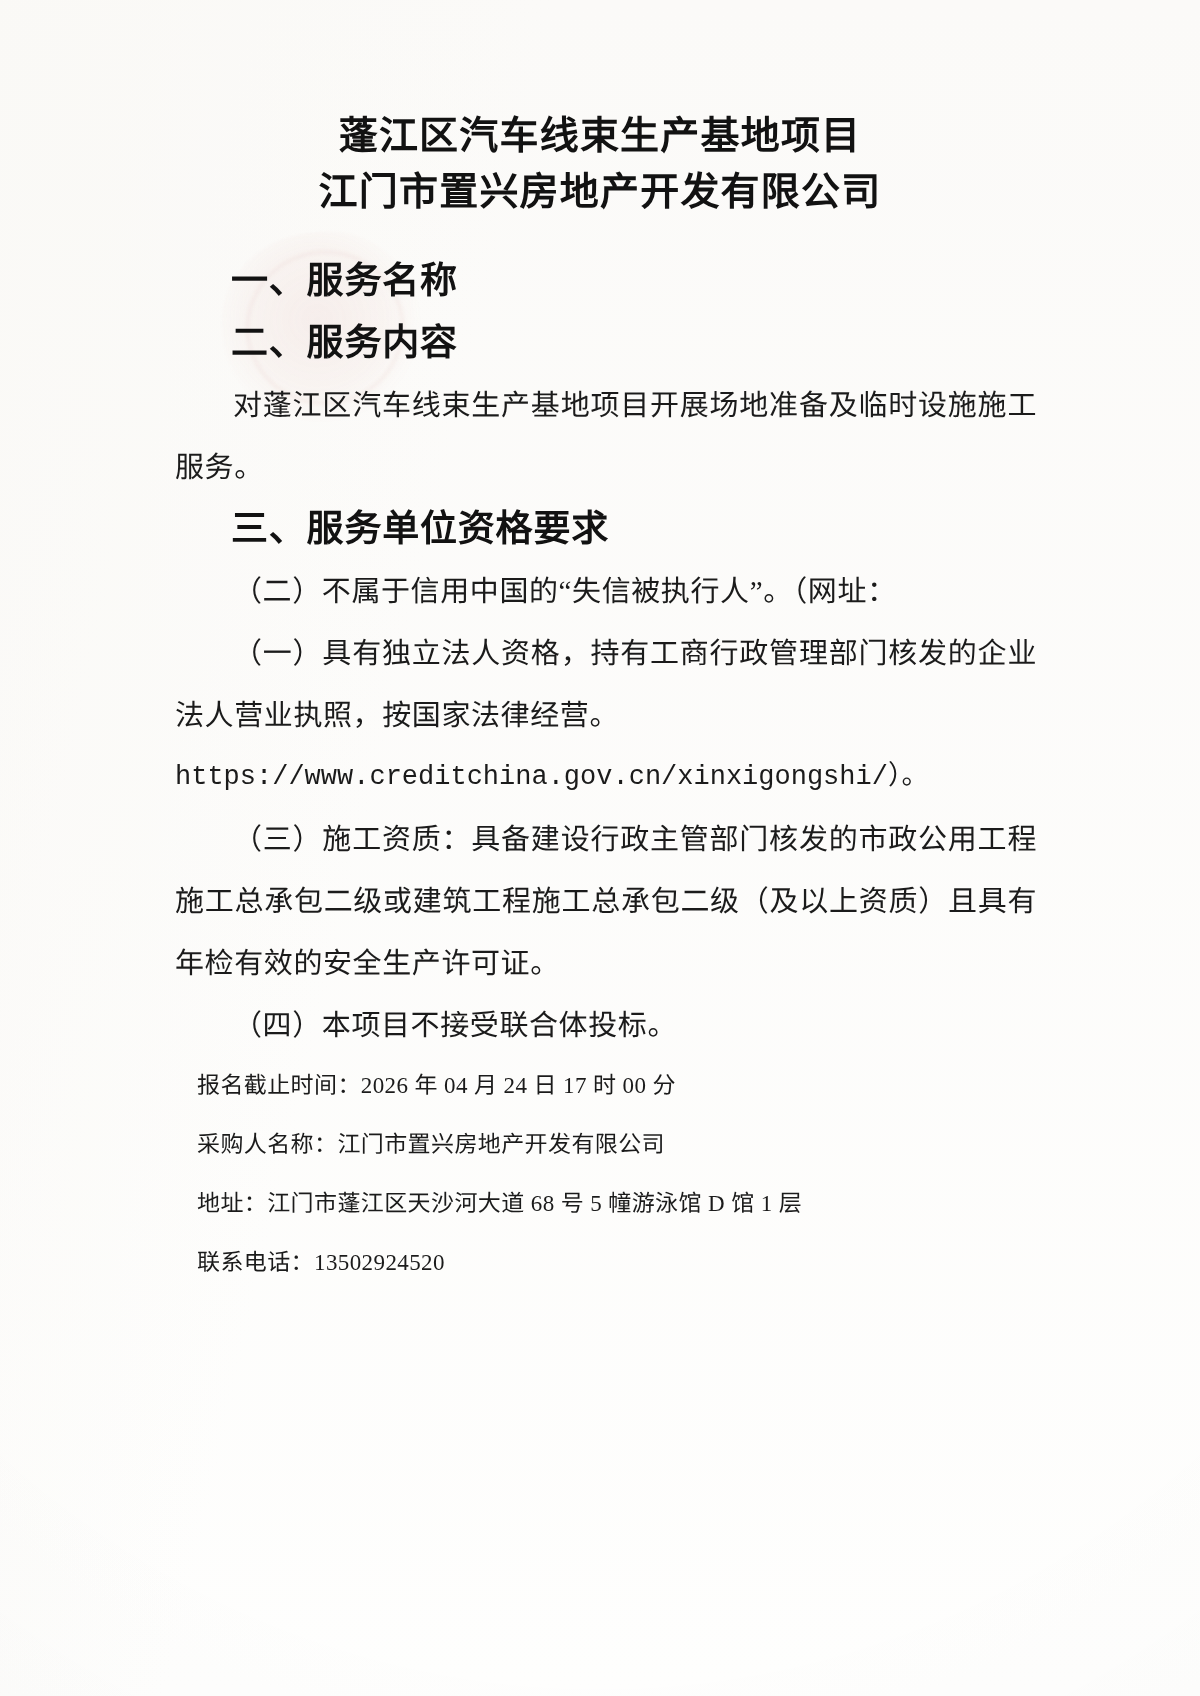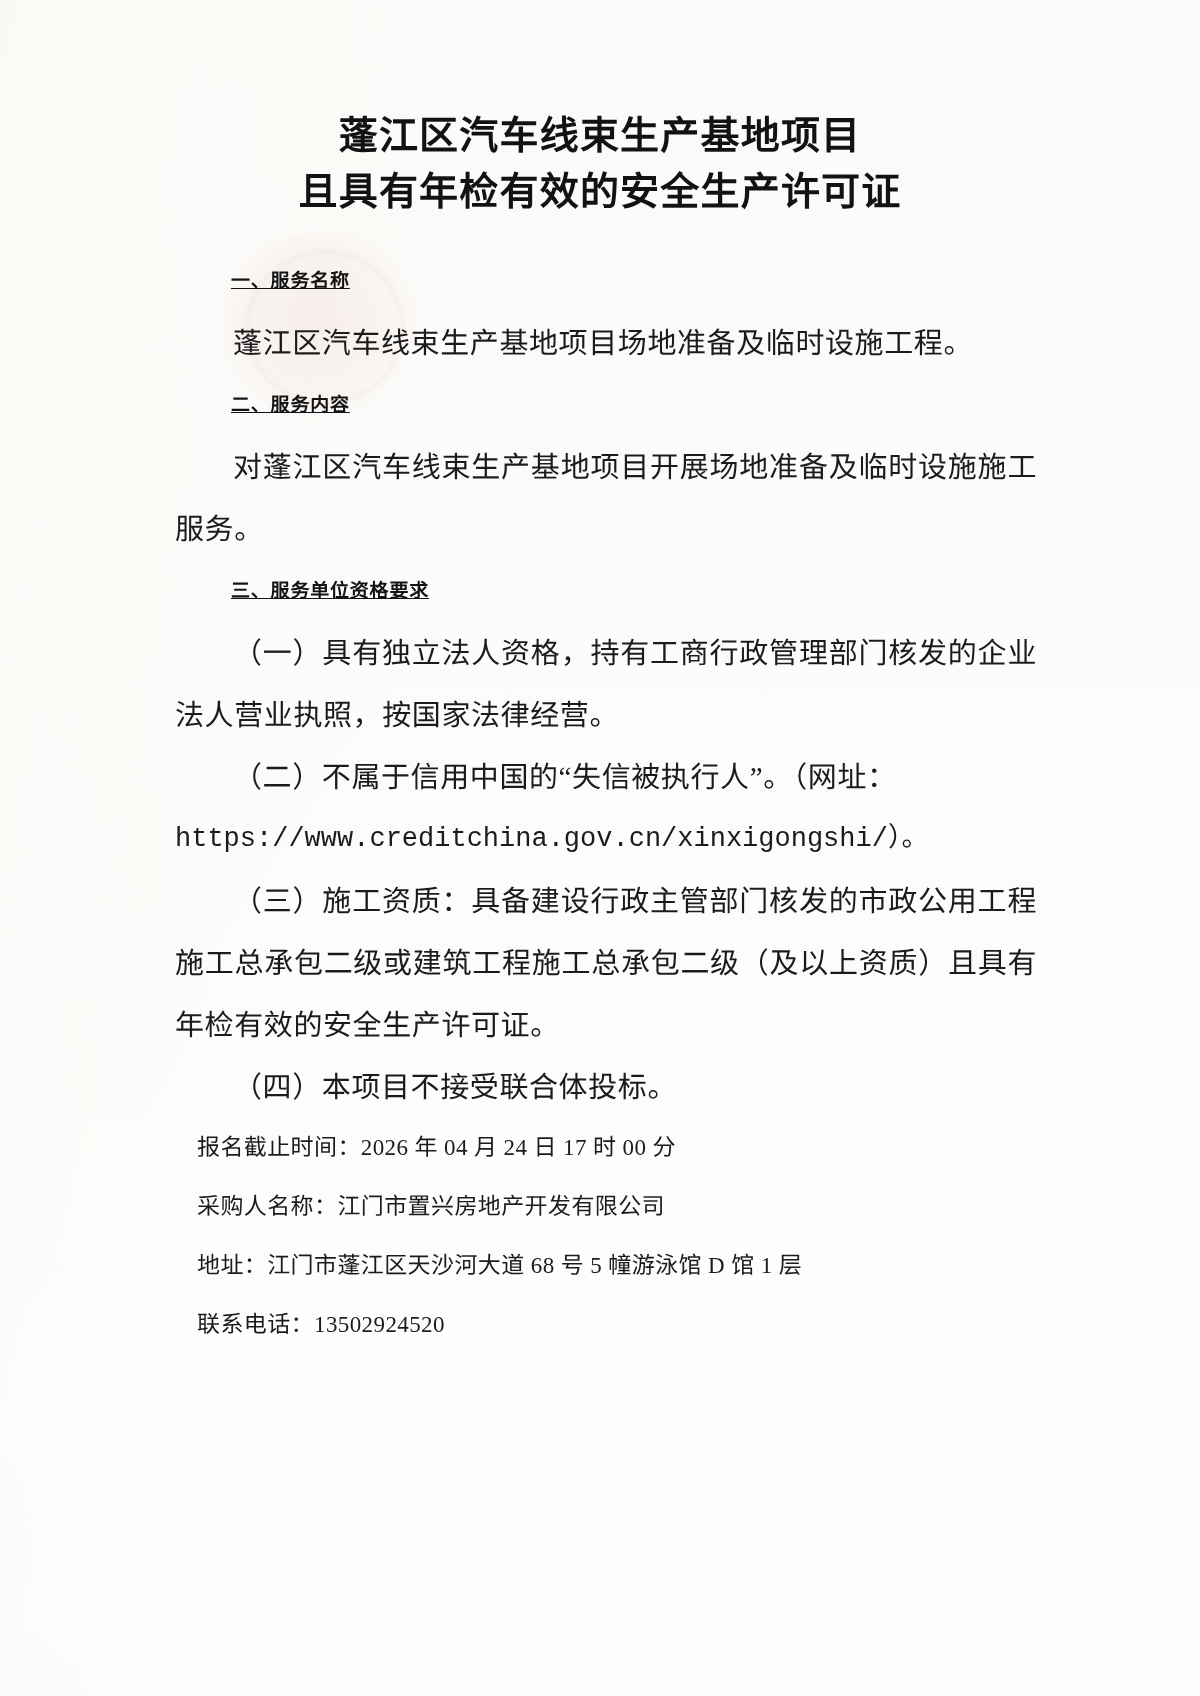--- a/index.html
+++ b/index.html
@@ -78,26 +78,25 @@
   .body-block {
     margin: 0 auto;
     width: 862px;
     padding-left: 12px;
     padding-top: 30px;
   }
 
   .heading {
     font-family: "Liberation Sans", "DejaVu Sans", sans-serif;
     font-weight: bold;
-    font-size: 19px;
+    font-size: 37px;
     line-height: 62px;
     letter-spacing: 0.8px;
     color: #121212;
     padding-left: 56px;
-    text-decoration: underline;
   }
 
   .para {
     font-family: "Liberation Serif", "DejaVu Serif", serif;
     font-size: 29px;
     line-height: 62px;
     letter-spacing: 0.6px;
     color: #1b1b1b;
     text-align: justify;
     text-justify: inter-ideograph;
@@ -125,34 +124,33 @@
 <body>
 
 <div class="page">
   <div class="paper-texture"></div>
   <div class="seal-ghost"></div>
 
   <div class="content">
 
     <div class="title-block">
       <div class="title-line">蓬江区汽车线束生产基地项目</div>
-      <div class="title-line">且具有年检有效的安全生产许可证</div>
+      <div class="title-line">江门市置兴房地产开发有限公司</div>
     </div>
 
     <div class="body-block">
 
       <div class="heading">一、服务名称</div>
-      <div class="para indent">蓬江区汽车线束生产基地项目场地准备及临时设施工程。</div>
 
       <div class="heading">二、服务内容</div>
       <div class="para indent">对蓬江区汽车线束生产基地项目开展场地准备及临时设施施工服务。</div>
 
       <div class="heading">三、服务单位资格要求</div>
+      <div class="para indent">（二）不属于信用中国的“失信被执行人”。（网址：</div>
       <div class="para indent">（一）具有独立法人资格，持有工商行政管理部门核发的企业法人营业执照，按国家法律经营。</div>
-      <div class="para indent">（二）不属于信用中国的“失信被执行人”。（网址：</div>
       <div class="para mono">https://www.creditchina.gov.cn/xinxigongshi/）。</div>
       <div class="para indent">（三）施工资质：具备建设行政主管部门核发的市政公用工程施工总承包二级或建筑工程施工总承包二级（及以上资质）且具有年检有效的安全生产许可证。</div>
       <div class="para indent">（四）本项目不接受联合体投标。</div>
 
       <div class="contact-line">报名截止时间：2026 年 04 月 24 日 17 时 00 分</div>
       <div class="contact-line">采购人名称：江门市置兴房地产开发有限公司</div>
       <div class="contact-line">地址：江门市蓬江区天沙河大道 68 号 5 幢游泳馆 D 馆 1 层</div>
       <div class="contact-line">联系电话：13502924520</div>
 
     </div>

